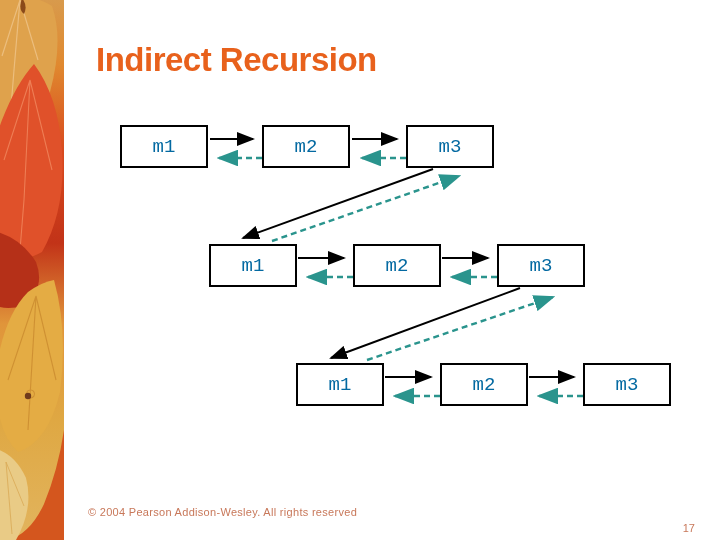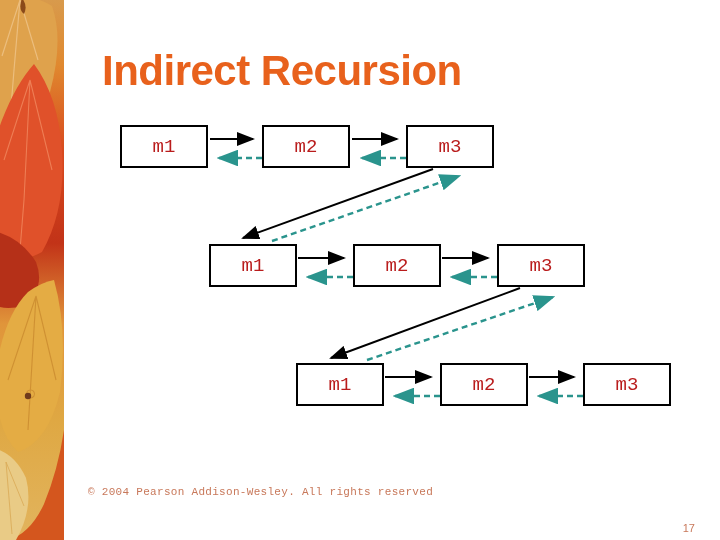--- a/index.html
+++ b/index.html
@@ -2,36 +2,35 @@
 <html><head>
 <meta charset="utf-8">
 <style>
   html,body{margin:0;padding:0;background:#fff;}
   .slide{
     position:relative;width:720px;height:540px;background:#ffffff;
     overflow:hidden;font-family:"Liberation Sans",sans-serif;
   }
   .leaf-strip{position:absolute;left:0;top:0;width:64px;height:540px;}
   .title{
-    position:absolute;left:88px;top:33px;margin:14px;
-    font-size:42px;font-weight:bold;color:#E8611C;letter-spacing:-0.5px;
+    position:absolute;left:88px;top:33px;margin:8px;
+    font-size:33px;font-weight:bold;color:#E8611C;letter-spacing:-0.5px;
     font-family:"Liberation Sans",sans-serif;
   }
   .mbox{
     position:absolute;width:88px;height:43px;box-sizing:border-box;
     border:2px solid #000;background:#fff;
     display:flex;align-items:center;justify-content:center;
     font-family:"Liberation Mono","DejaVu Sans Mono",monospace;
-    font-size:19px;color:#b91c1c;
+    font-size:19px;color:#0369a1;
   }
   .arrows{position:absolute;left:0;top:0;width:720px;height:540px;pointer-events:none;}
   .footer{
-    position:absolute;left:88px;top:486px;font-size:11px;color:#C8785A;
+    position:absolute;left:88px;top:506px;font-size:11px;color:#C8785A;
     letter-spacing:0.3px;
-    font-family:Liberation Mono, monospace;
   }
   .pagenum{
     position:absolute;right:25px;top:506px;font-size:11px;color:#C8785A;margin-top:16px;
   }
 </style>
 </head>
 <body>
 
 <div class="slide">
 

